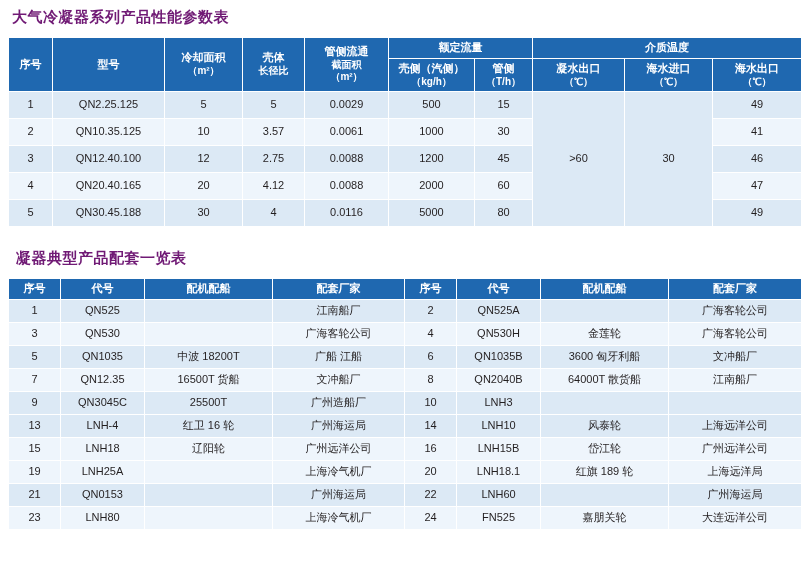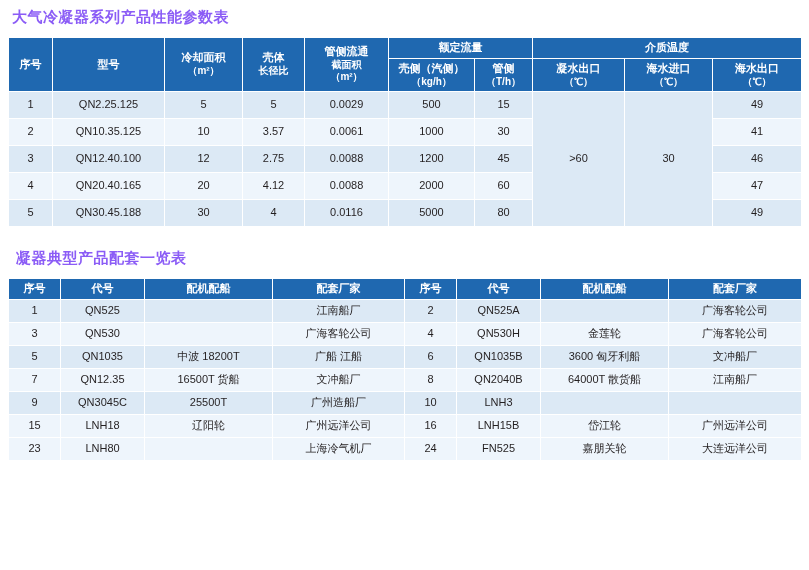--- a/index.html
+++ b/index.html
@@ -17,21 +17,21 @@
   .page {
     position: relative;
     width: 809px;
     height: 570px;
     box-sizing: border-box;
     padding: 0 8px;
   }
   h2.section-title {
     font-size: 15px;
     font-weight: bold;
-    color: #8b5cf6;
+    color: #701a75;
     margin: 8px 0 10px 4px;
     letter-spacing: 0.5px;
   }
   h2.section-title.second {
     margin-top: 22px;
     margin-left: 8px;
   }
   table {
     border-collapse: collapse;
     width: 793px;
@@ -265,31 +265,61 @@
       <tr>
         <td>9</td>
         <td>QN3045C</td>
         <td>25500T</td>
         <td>广州造船厂</td>
         <td>10</td>
         <td>LNH3</td>
         <td></td>
         <td></td>
       </tr>
+      <tr>
+        <td>13</td>
+        <td>LNH-4</td>
+        <td>红卫 16 轮</td>
+        <td>广州海运局</td>
+        <td>14</td>
+        <td>LNH10</td>
+        <td>风泰轮</td>
+        <td>上海远洋公司</td>
+      </tr>
       <tr class="alt">
         <td>15</td>
         <td>LNH18</td>
         <td>辽阳轮</td>
         <td>广州远洋公司</td>
         <td>16</td>
         <td>LNH15B</td>
         <td>岱江轮</td>
         <td>广州远洋公司</td>
       </tr>
       <tr class="alt">
+        <td>19</td>
+        <td>LNH25A</td>
+        <td></td>
+        <td>上海冷气机厂</td>
+        <td>20</td>
+        <td>LNH18.1</td>
+        <td>红旗 189 轮</td>
+        <td>上海远洋局</td>
+      </tr>
+      <tr>
+        <td>21</td>
+        <td>QN0153</td>
+        <td></td>
+        <td>广州海运局</td>
+        <td>22</td>
+        <td>LNH60</td>
+        <td></td>
+        <td>广州海运局</td>
+      </tr>
+      <tr class="alt">
         <td>23</td>
         <td>LNH80</td>
         <td></td>
         <td>上海冷气机厂</td>
         <td>24</td>
         <td>FN525</td>
         <td>嘉朋关轮</td>
         <td>大连远洋公司</td>
       </tr>
     </tbody>

